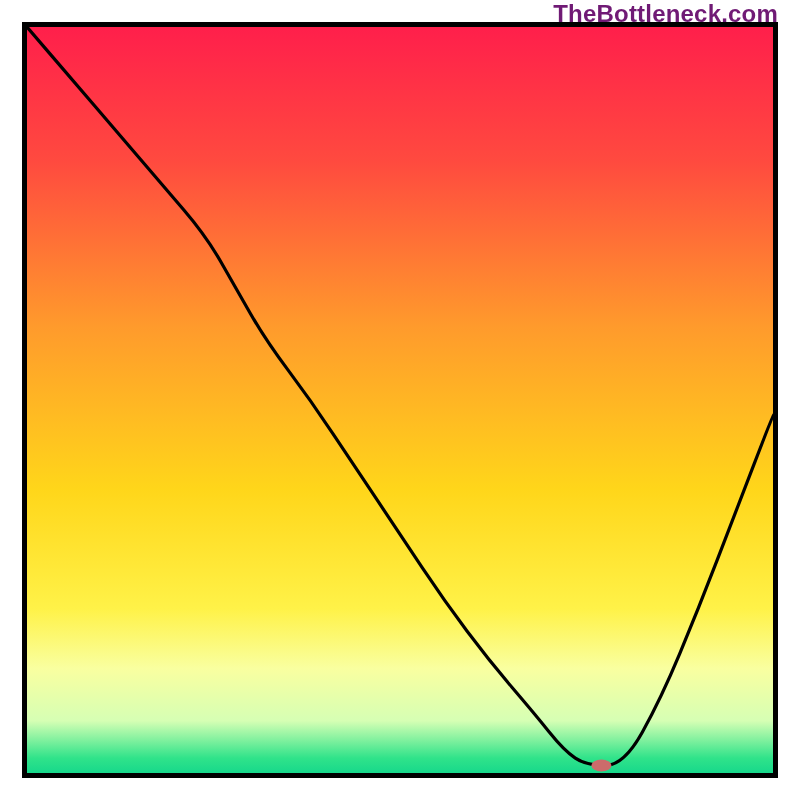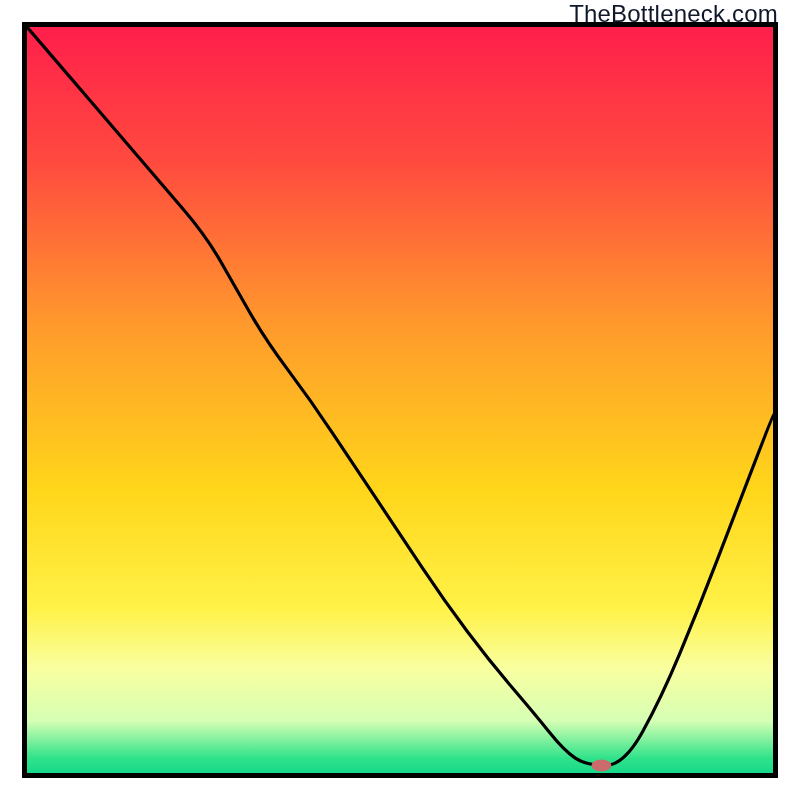--- a/index.html
+++ b/index.html
@@ -22,22 +22,22 @@
   }
   .plot {
     position: absolute;
     inset: 0;
   }
   .watermark {
     position: absolute;
     top: 0px;
     right: 22px;
     font-size: 24px;
-    color: #0f172a;
-    font-weight: 400;
+    color: #701a75;
+    font-weight: 700;
     letter-spacing: 0.2px;
   }
 </style>
 </head>
 <body>
 
 <div class="watermark">TheBottleneck.com</div>
 
 <div class="frame">
   <svg class="plot" viewBox="0 0 746 746" preserveAspectRatio="none">

